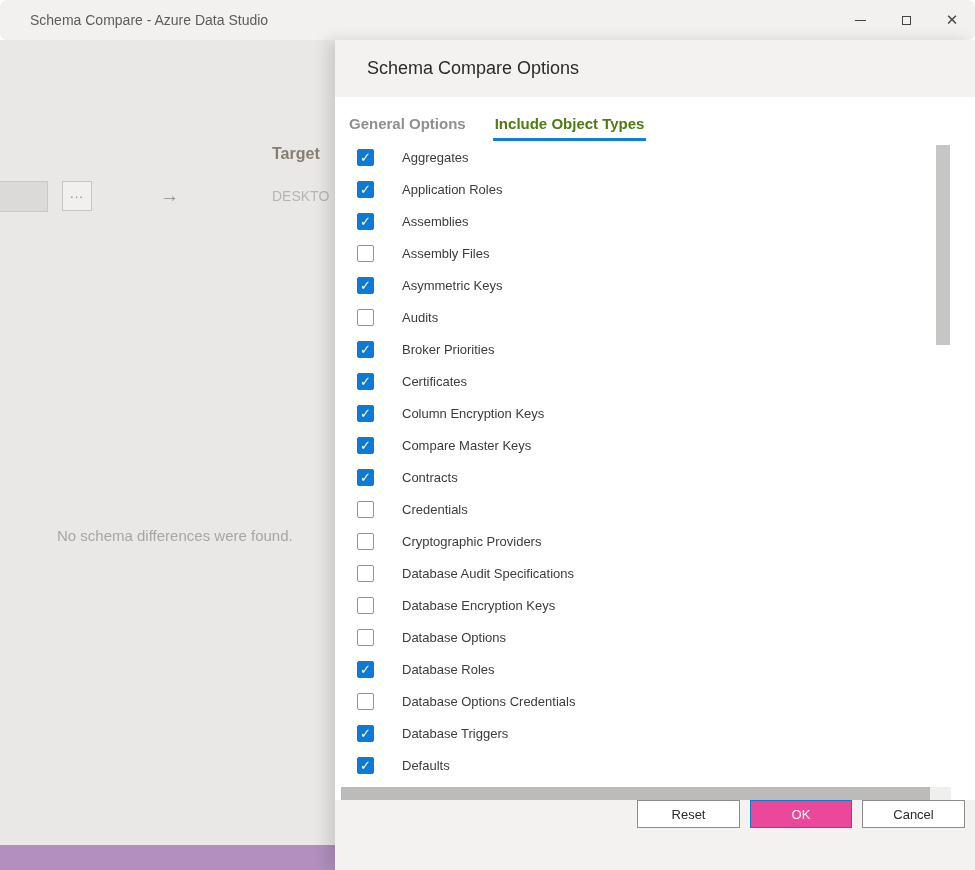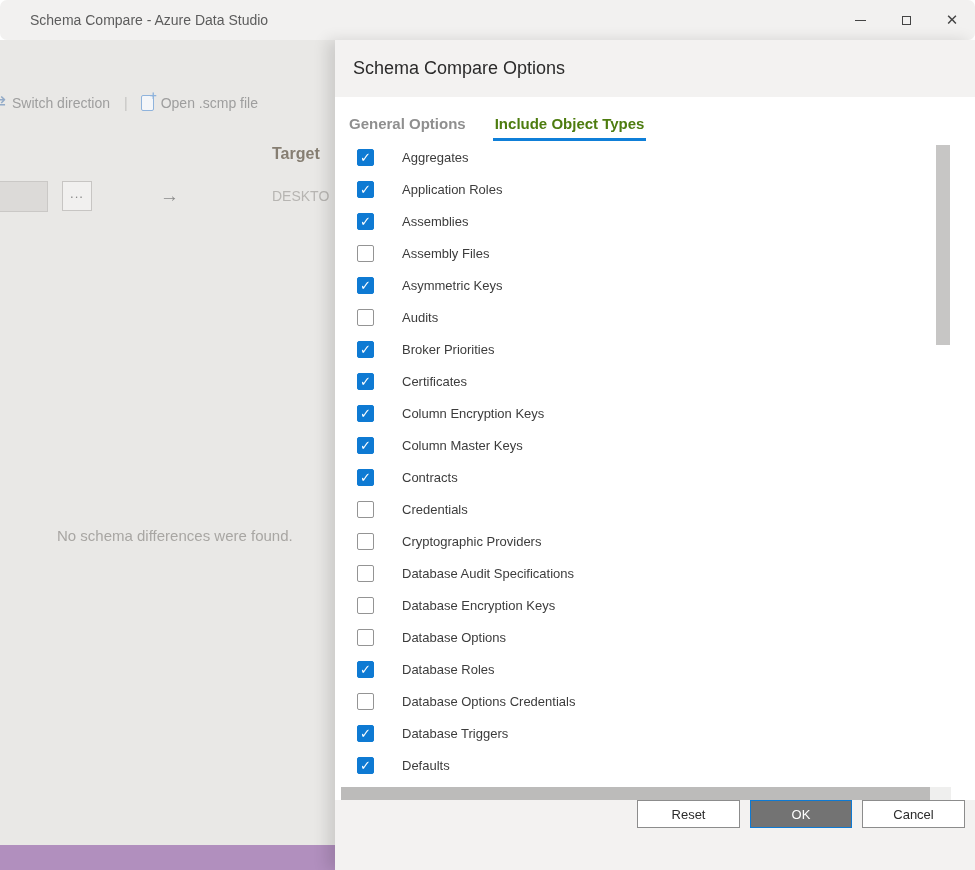--- a/index.html
+++ b/index.html
@@ -50,21 +50,21 @@
   .empty-msg { position:absolute; left:57px; top:487px; font-size:15px; color:#a8a6a3; }
   .statusbar { position:absolute; left:0; bottom:0; width:335px; height:25px; background:#b18fbe; }
 
   
   .dialog {
     position:absolute; top:40px; left:335px; width:640px; height:830px;
     background:#fff; box-shadow:-8px 0 14px rgba(0,0,0,0.12);
   }
   .dlg-header {
     position:absolute; top:0; left:0; right:0; height:57px;
-    background:#f3f2f1; display:flex; align-items:center; padding-left:18px;
+    background:#f3f2f1; display:flex; align-items:center; padding-left:32px;
   }
   .dlg-header span { font-size:18px; color:#2b2b2b; }
 
   .tabs {
     position:absolute; top:57px; left:0; right:0; height:44px;
     background:#fff; display:flex; gap:25px; padding-left:12px; align-items:flex-end;
   }
   .tab { font-size:15px; font-weight:600; color:#8f8f8f; padding:0 2px 9px 2px; cursor:default; }
   .tab.active { color:#4d7c0f; padding-bottom:6px; border-bottom:3px solid #0f7fd8; }
 
@@ -84,21 +84,21 @@
 
   .footer {
     position:absolute; left:0; top:760px; width:640px; height:70px;
     background:#f3f2f1; display:flex; align-items:flex-start; justify-content:flex-end;
     gap:10px; padding-right:10px;
   }
   .btn {
     width:103px; height:28px; font-size:13px; font-family:inherit;
     background:#fff; border:1px solid #8c8c8c; color:#2b2b2b; cursor:pointer;
   }
-  .btn.primary { width:102px; background:#737373; border-color:#0e7ad3; color:#fff; }
+  .btn.primary { width:102px; background:#ec4899; border-color:#0e7ad3; color:#fff; }
 </style>
 </head>
 <body>
 
 <div class="screen">
 
   <div class="titlebar">
     <span class="title">Schema Compare - Azure Data Studio</span>
     <div class="win-controls">
       <div class="ctl">
@@ -107,31 +107,20 @@
       <div class="ctl">
         <span class="max-glyph"></span>
       </div>
       <div class="ctl close">
         <span>✕</span>
       </div>
     </div>
   </div>
 
   <div class="main">
-    <div class="toolbar">
-      <span class="switch-icon">⇄</span>
-      <span class="tb-btn first">
-        <span class="tb-label">Switch direction</span>
-      </span>
-      <span class="tb-sep">|</span>
-      <span class="tb-btn">
-        <span class="file-icon"></span>
-        <span class="tb-label">Open .scmp file</span>
-      </span>
-    </div>
 
     <div class="target-label">Target</div>
     <div class="source-box"></div>
     <div class="ellipsis-btn">...</div>
     <span class="arrow-glyph">→</span>
     <span class="target-value">DESKTO</span>
 
     <div class="empty-msg">No schema differences were found.</div>
     <div class="statusbar"></div>
   </div>
@@ -178,21 +167,21 @@
         <div class="row">
           <span class="checkbox checked">✓</span>
           <span class="row-label">Certificates</span>
         </div>
         <div class="row">
           <span class="checkbox checked">✓</span>
           <span class="row-label">Column Encryption Keys</span>
         </div>
         <div class="row">
           <span class="checkbox checked">✓</span>
-          <span class="row-label">Column Master Keys</span>
+          <span class="row-label">Compare Master Keys</span>
         </div>
         <div class="row">
           <span class="checkbox checked">✓</span>
           <span class="row-label">Contracts</span>
         </div>
         <div class="row">
           <span class="checkbox"></span>
           <span class="row-label">Credentials</span>
         </div>
         <div class="row">

